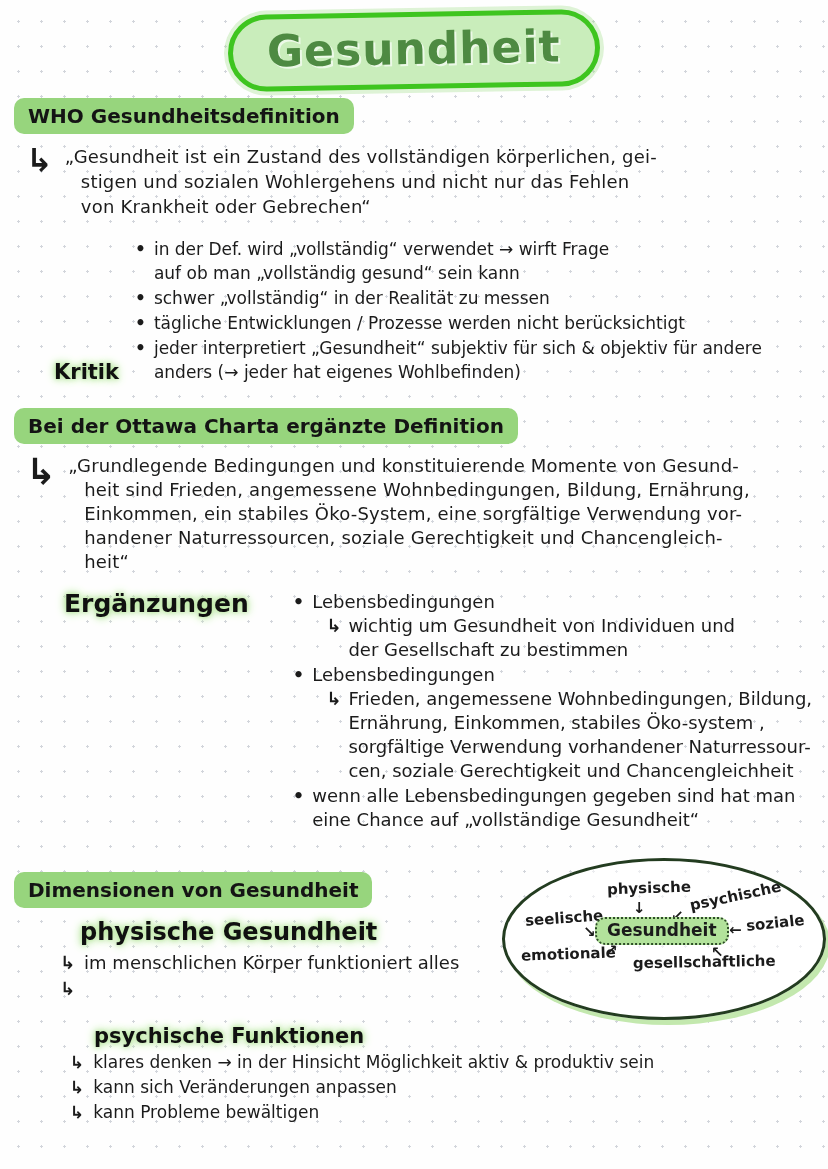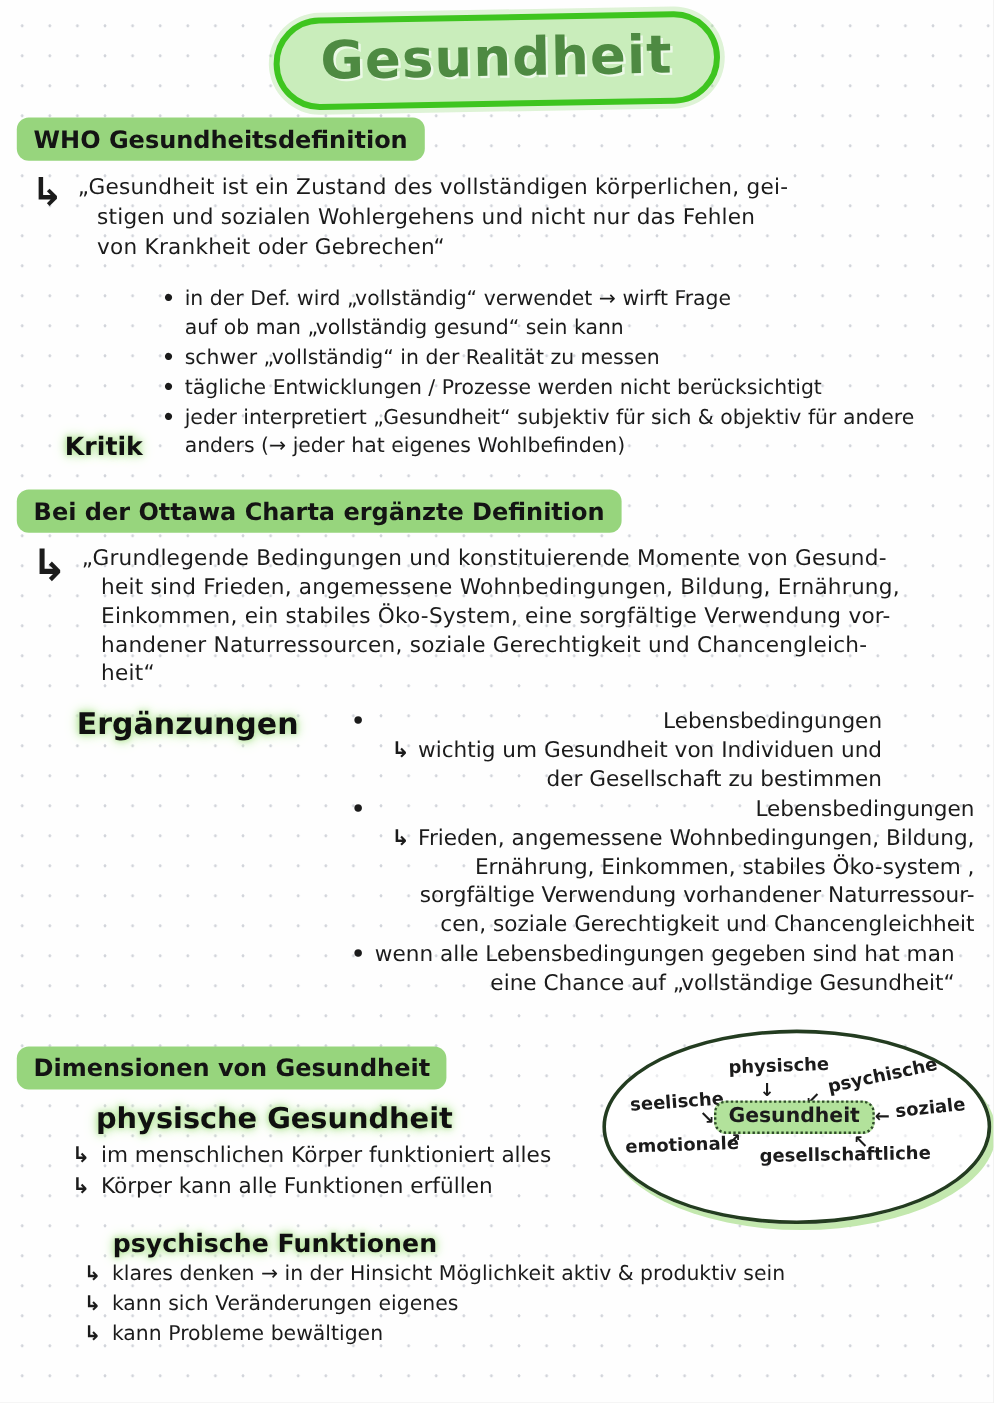--- a/index.html
+++ b/index.html
@@ -35,21 +35,21 @@
   .quote{font-size:18px;line-height:25px;padding-left:16px;text-indent:-16px;max-width:745px;letter-spacing:.2px;}
   #sec-ottawa .quote{line-height:24px;}
   .bullet-item{display:flex;gap:8px;align-items:flex-start;}
   .dot{font-weight:bold;}
   .small-arrow{font-weight:bold;flex:0 0 auto;}
   
   .kritik-row{display:flex;gap:16px;margin-top:18px;margin-left:40px;align-items:flex-end;}
   .kritik-label{font-size:21px;line-height:24px;}
   .kritik-bullets{display:flex;flex-direction:column;gap:1px;font-size:17px;line-height:24px;}
   
-  .additions-row{display:flex;gap:44px;margin-top:16px;margin-left:50px;align-items:flex-start;text-align:right;}
+  .additions-row{display:flex;gap:44px;margin-top:16px;margin-left:50px;align-items:flex-start;}
   .additions-label{font-size:25px;line-height:28px;}
   .additions-bullets{display:flex;flex-direction:column;gap:1px;font-size:18px;line-height:24px;}
   .sub-item{display:flex;gap:7px;align-items:flex-start;margin-left:14px;}
   
   .dim-sub-heading{font-size:24px;margin:10px 0 4px 26px;display:inline-block;padding-left:40px;}
   .dim-sub-heading.small{font-size:21px;margin-left:40px;margin-top:22px;margin-bottom:2px;}
   .arrow-point{display:flex;gap:9px;margin-left:46px;font-size:18px;line-height:26px;align-items:flex-start;}
   .arrow-point.small{margin-left:56px;font-size:17px;line-height:25px;}
   .dim-points{max-width:480px;}
   
@@ -147,34 +147,33 @@
     <div>
       <span class="glow dim-sub-heading">physische Gesundheit</span>
     </div>
     <div class="dim-points">
       <div class="arrow-point">
         <span class="small-arrow">↳</span>
         <span>im menschlichen Körper funktioniert alles</span>
       </div>
       <div class="arrow-point">
         <span class="small-arrow">↳</span>
-        <span>Körper kann alle Funktionen erfüllen</span>
       </div>
     </div>
     <div>
       <span class="glow dim-sub-heading small">psychische Funktionen</span>
     </div>
     <div>
       <div class="arrow-point small">
         <span class="small-arrow">↳</span>
         <span>klares denken → in der Hinsicht Möglichkeit aktiv &amp; produktiv sein</span>
       </div>
       <div class="arrow-point small">
         <span class="small-arrow">↳</span>
-        <span>kann sich Veränderungen eigenes</span>
+        <span>kann sich Veränderungen anpassen</span>
       </div>
       <div class="arrow-point small">
         <span class="small-arrow">↳</span>
         <span>kann Probleme bewältigen</span>
       </div>
     </div>
   </section>
 
   <div id="diagram">
     <span class="dlabel" style="left:102px;top:18px;transform:rotate(-2deg);">physische</span>

